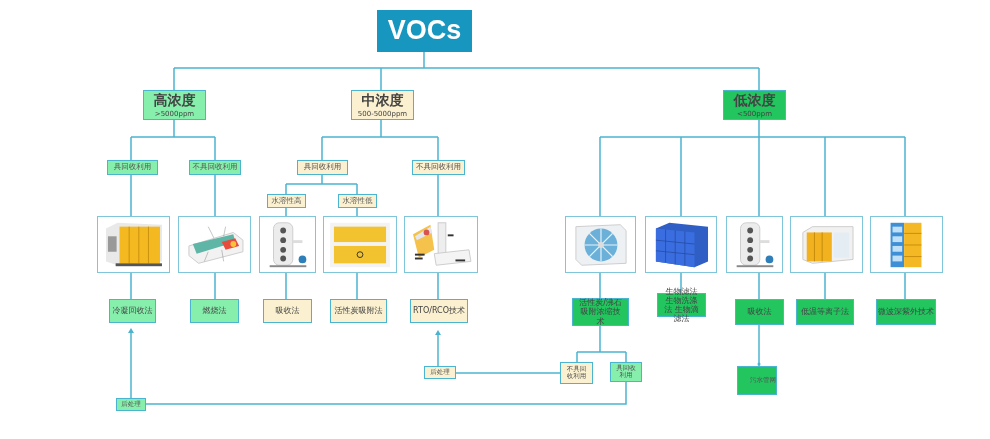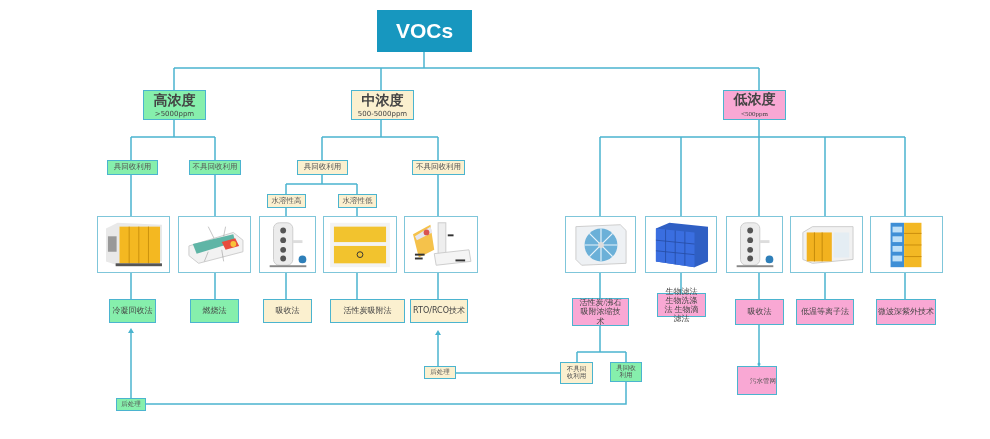--- a/index.html
+++ b/index.html
@@ -4,22 +4,22 @@
 <style>
   html, body { margin:0; padding:0; background:#ffffff; }
   body { width:990px; height:439px; position:relative; overflow:hidden;
          font-family:"DejaVu Sans", sans-serif; color:#333; }
   #lines { position:absolute; left:0; top:0; width:990px; height:439px; }
   .node { position:absolute; box-sizing:border-box; border:1.5px solid #4bb4cf;
           display:flex; flex-direction:column; align-items:center; justify-content:center;
           text-align:center; line-height:1.15; }
   .pink { background:#86efac; }
   .yellow { background:#fbf0cf; }
-  .blue { background:#f9a8d4;font-family:Liberation Serif, serif; }
-  .root { background:#1797bf; border:none; color:#fff; font-weight:bold; font-size:21px;
+  .blue { background:#22c55e; }
+  .root { background:#1797bf; border:none; color:#fff; font-weight:bold; font-size:27px;
           font-family:"Liberation Sans", sans-serif; }
   .level { font-weight:bold; font-size:14px; color:#444; }
   .level small { font-size:7px; font-weight:normal; margin-top:1px; }
   .small { font-size:7.5px; color:#555; }
   .method { font-size:8px; color:#444; }
   .tiny { font-size:6.5px; color:#555; }
   .img { position:absolute; box-sizing:border-box; border:1px solid #7fc6da; background:#fff; }
   .img svg { width:100%; height:100%; display:block; }
 </style>
 </head>
@@ -227,21 +227,21 @@
 
 <div class="node pink method" style="left:109px;top:299px;width:47px;height:24px;">
   <span>冷凝回收法</span>
   </div>
 <div class="node pink method" style="left:190px;top:299px;width:49px;height:24px;">
   <span>燃烧法</span>
   </div>
 <div class="node yellow method" style="left:263px;top:299px;width:49px;height:24px;">
   <span>吸收法</span>
   </div>
-<div class="node yellow method" style="left:330px;top:299px;width:75px;height:24px;">
+<div class="node yellow method" style="left:330px;top:299px;width:57px;height:24px;">
   <span>活性炭吸附法</span>
   </div>
 <div class="node yellow method" style="left:410px;top:299px;width:58px;height:24px;">
   <span>RTO/RCO技术</span>
   </div>
 
 <div class="node blue method" style="left:572px;top:298px;width:57px;height:28px;">
   <span style="display:block;width:44px;">活性炭/沸石 吸附浓缩技术</span>
   </div>
 <div class="node blue method" style="left:657px;top:293px;width:49px;height:24px;">

